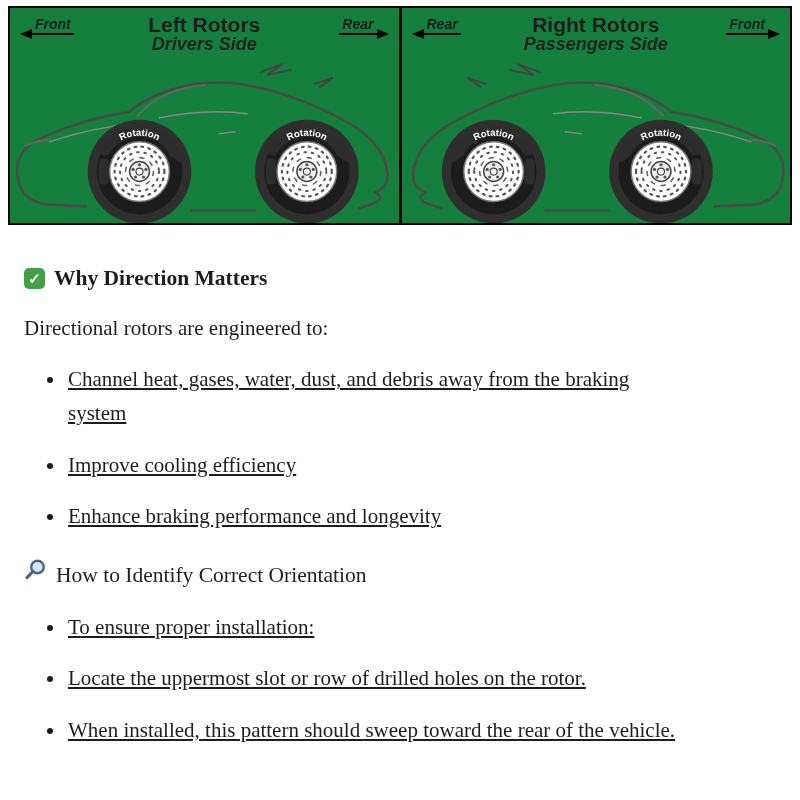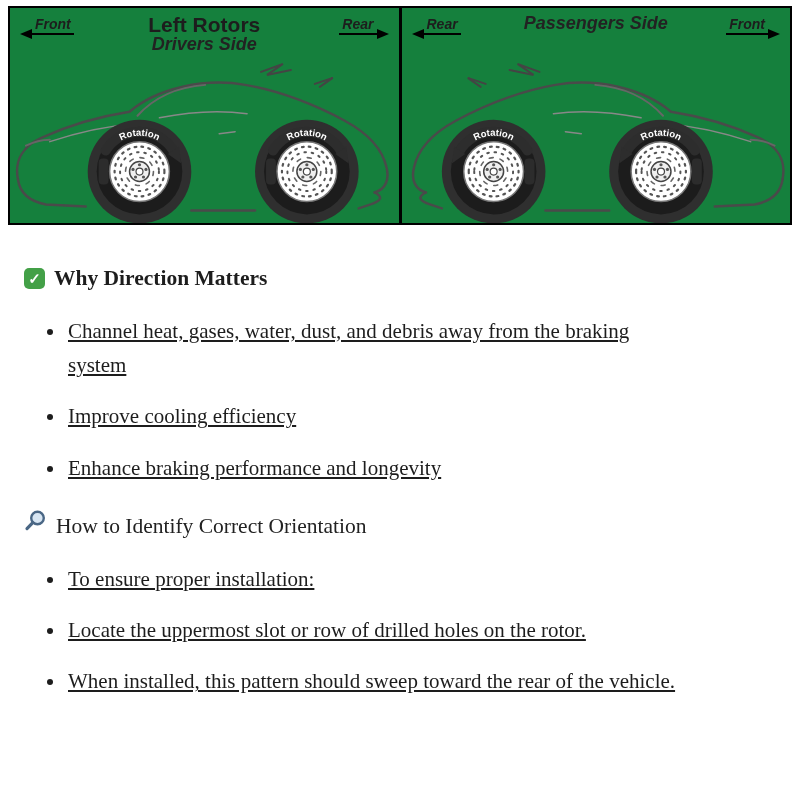--- a/index.html
+++ b/index.html
@@ -107,20 +107,21 @@
     </svg>
   </div>
 
   <div class="panel">
     <div class="panel-header">
       <span class="dirlabel jleft">
         <span class="tri tri-left"></span>
         <span class="word">Rear</span>
       </span>
       <span class="titleblock">
+        <div class="t1">Right Rotors</div>
         <div class="t2">Passengers Side</div>
       </span>
       <span class="dirlabel jright">
         <span class="word">Front</span>
         <span class="tri tri-right"></span>
       </span>
     </div>
     <svg class="car-svg" viewBox="0 0 390 170">
       <use href="#car" transform="translate(390 0) scale(-1 1)"></use>
       <path id="rot-r-f" d="M 229.4 99 A 36 36 0 0 1 290.6 99" fill="none"></path>
@@ -137,20 +138,21 @@
 </div>
 
 <div class="content">
 
 
   <div class="h-bold">
     <span class="check-badge">✓</span>
     <span>Why Direction Matters</span>
   </div>
 
+  <p>Directional rotors are engineered to:</p>
 
   <ul>
     <li>Channel heat, gases, water, dust, and debris away from the braking system</li>
     <li>Improve cooling efficiency</li>
     <li>Enhance braking performance and longevity</li>
   </ul>
 
   <div class="h-reg">
     <svg class="mag-icon" width="23" height="23" viewBox="0 0 23 23">
       <circle cx="13.5" cy="9" r="6.3" fill="#d8e6f3" stroke="#4a6785" stroke-width="2.4"></circle>

